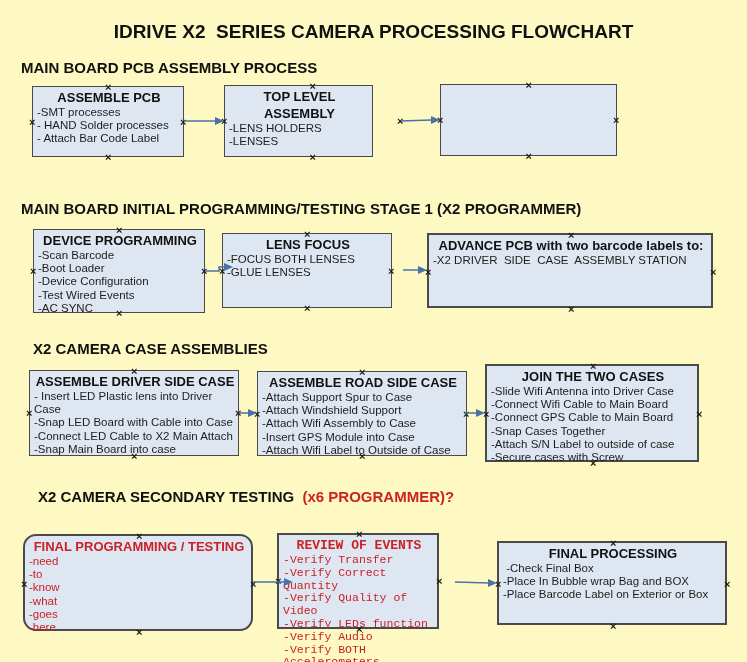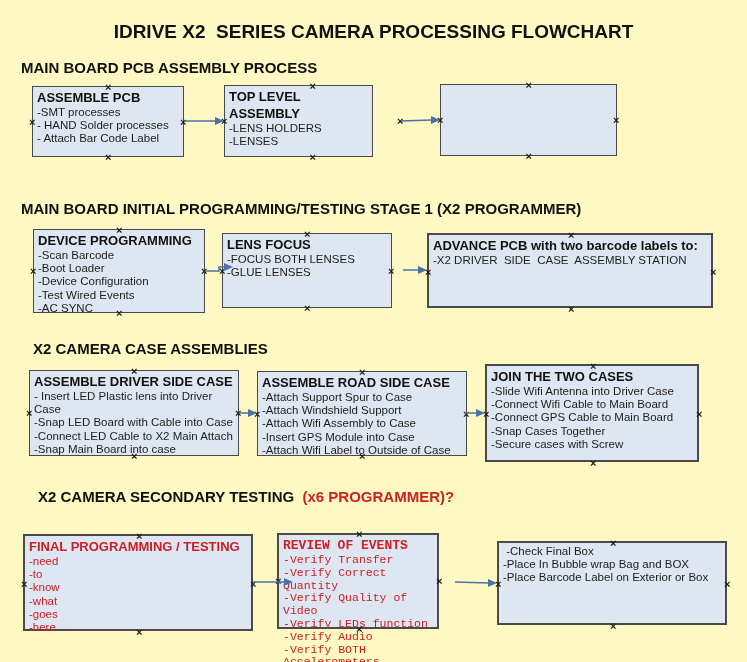--- a/index.html
+++ b/index.html
@@ -14,35 +14,35 @@
   #h2{left:21px;top:200px;}
   #h3{left:33px;top:340px;}
   #h4{left:38px;top:488px;}
   .red-part{color:var(--red,#cb2026);}
 
   .pbox{position:absolute;background:var(--fill,#dee6f1);
         border:1px solid var(--bord,#4a4a4a);box-sizing:border-box;
         padding:2px 2px 0 4px;z-index:2;}
   .pbox.thick{border-width:2px;}
   .pbox h3{margin:0;padding:0;font-size:13px;line-height:17px;font-weight:bold;
-           color:#111;white-space:pre-wrap;}
+           color:#111;white-space:pre-wrap;text-align:center;}
   .box-item{font-size:11.5px;line-height:13.2px;color:#1d1d1d;white-space:pre-wrap;}
   .pbox.tight .box-item{line-height:12.8px;}
   .pbox.red h3,.pbox.red .box-item{color:var(--red,#cb2026);}
 
   #box-a{left:32px; top:86px; width:152px;height:71px;}
   #box-b{left:224px;top:85px; width:149px;height:72px;}
   #box-c{left:440px;top:84px; width:177px;height:72px;}
   #box-d{left:33px; top:229px;width:172px;height:84px;}
   #box-e{left:222px;top:233px;width:170px;height:75px;}
   #box-f{left:427px;top:233px;width:286px;height:75px;}
   #box-g{left:29px; top:370px;width:210px;height:86px;}
   #box-h{left:257px;top:371px;width:210px;height:85px;}
   #box-i{left:485px;top:364px;width:214px;height:98px;}
-  #box-j{left:23px; top:534px;width:230px;height:97px;}
+  #box-j{left:23px; top:534px;width:230px;height:97px;border-radius:13px;}
   #box-k{left:277px;top:533px;width:162px;height:96px;font-family:Liberation Mono, monospace;}
   #box-l{left:497px;top:541px;width:230px;height:84px;}
 
   .handle{position:absolute;font-size:11px;font-weight:bold;color:#1b1b1b;
           line-height:10px;pointer-events:none;z-index:6;}
 
   #arrows{position:absolute;left:0;top:0;z-index:5;pointer-events:none;}
   #arrows line,#arrows polyline{stroke:var(--arrow,#4a72a8);stroke-width:1.5;fill:none;}
   #arrows polygon{fill:var(--arrow,#4a72a8);}
 </style>
@@ -152,20 +152,21 @@
       <span class="handle" style="left: -4px; top: 36.5px;">×</span>
       <span class="handle" style="left: 205px; top: 36.5px;">×</span>
     </div>
   <div class="pbox thick" id="box-i">
     <h3>JOIN THE TWO CASES</h3>
     <div>
         <div class="box-item">-Slide Wifi Antenna into Driver Case</div>
         <div class="box-item">-Connect Wifi Cable to Main Board</div>
         <div class="box-item">-Connect GPS Cable to Main Board</div>
         <div class="box-item">-Snap Cases Together</div>
+        <div class="box-item">-Attach S/N Label to outside of case</div>
         <div class="box-item">-Secure cases with Screw</div>
       </div>
   <span class="handle" style="left: 103px; top: -5px;">×</span>
       <span class="handle" style="left: 103px; top: 92px;">×</span>
       <span class="handle" style="left: -4px; top: 43px;">×</span>
       <span class="handle" style="left: 209px; top: 43px;">×</span>
     </div>
 
   <div class="pbox thick red" id="box-j">
     <h3>FINAL PROGRAMMING / TESTING</h3>
@@ -192,20 +193,21 @@
         <div class="box-item">-Verify Audio</div>
         <div class="box-item">-Verify BOTH Accelerometers</div>
         <div class="box-item">-Test of accessory ports?</div>
       </div>
   <span class="handle" style="left: 77px; top: -5px;">×</span>
       <span class="handle" style="left: 77px; top: 90px;">×</span>
       <span class="handle" style="left: -4px; top: 42px;">×</span>
       <span class="handle" style="left: 157px; top: 42px;">×</span>
     </div>
   <div class="pbox thick" id="box-l">
+    <h3>FINAL PROCESSING</h3>
     <div>
         <div class="box-item"> -Check Final Box</div>
         <div class="box-item">-Place In Bubble wrap Bag and BOX</div>
         <div class="box-item">-Place Barcode Label on Exterior or Box</div>
       </div>
   <span class="handle" style="left: 111px; top: -5px;">×</span>
       <span class="handle" style="left: 111px; top: 78px;">×</span>
       <span class="handle" style="left: -4px; top: 36px;">×</span>
       <span class="handle" style="left: 225px; top: 36px;">×</span>
     </div>

